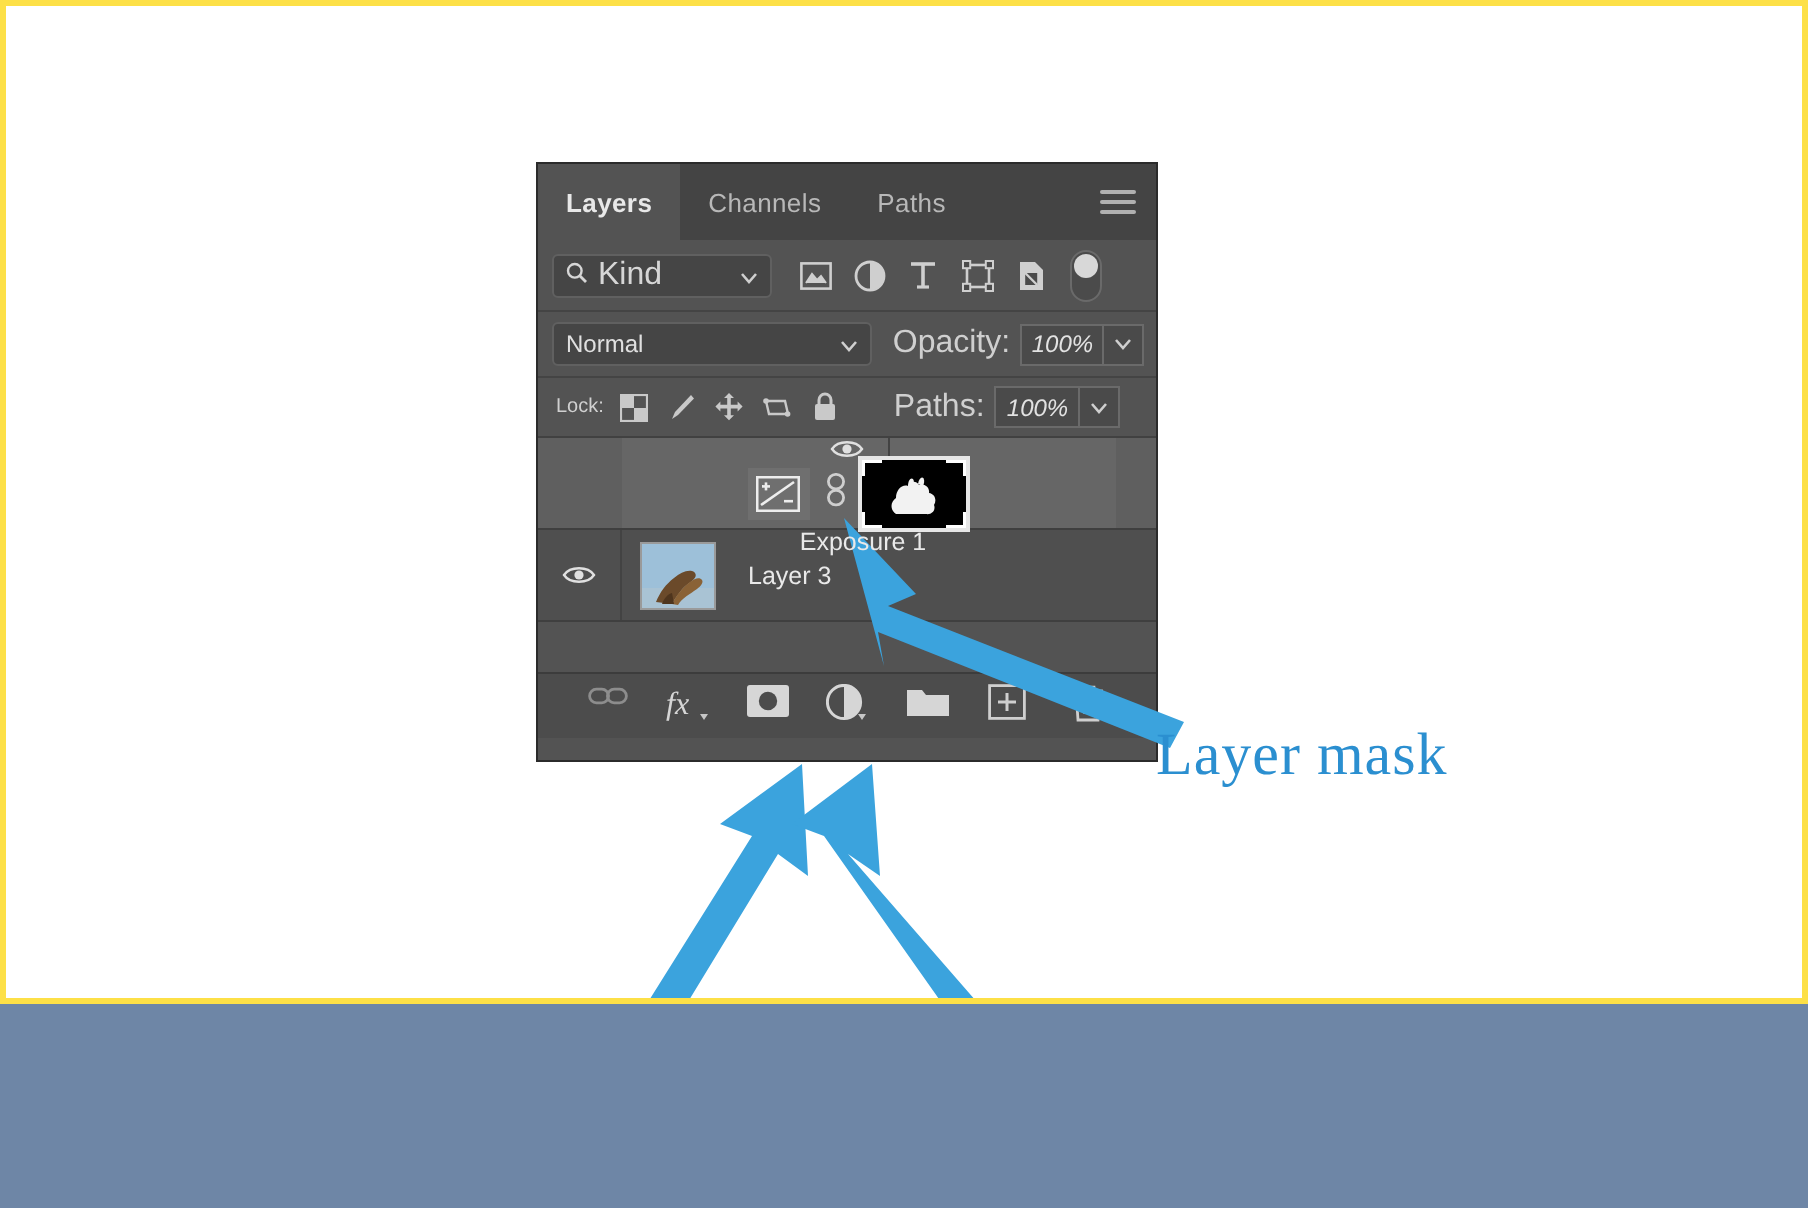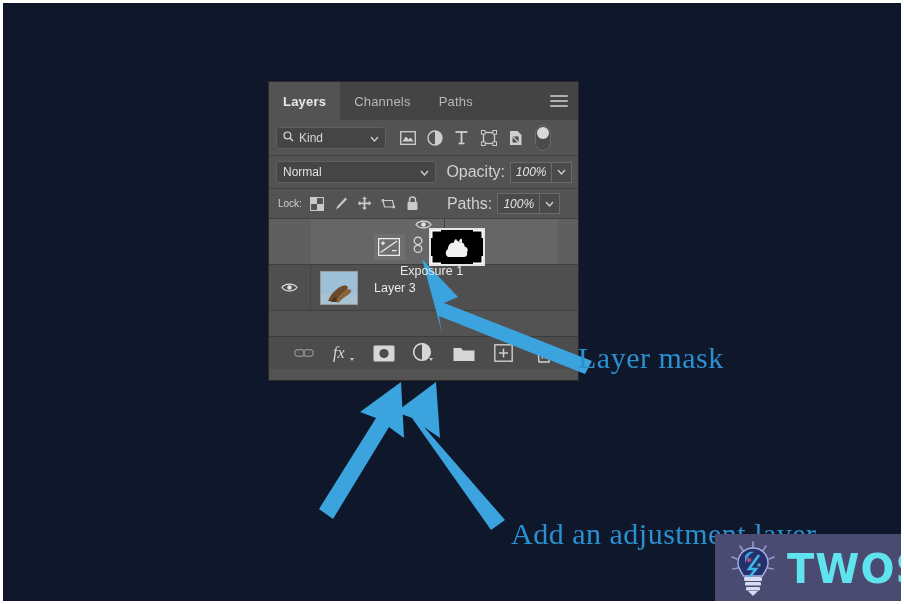--- a/index.html
+++ b/index.html
@@ -3,23 +3,23 @@
 <meta charset="utf-8">
 <style>
   * { margin:0; padding:0; box-sizing:border-box; }
   html,body{ width:904px; height:604px; }
   body{
     font-family:"Liberation Sans", sans-serif;
     background:#6e86a6;
     overflow:hidden;
   }
   #canvas{
-    position:absolute; left:0; top:0; width:904px; height:604px;
-    background:#0f172a;
-    border:3px solid #ffffff;
+    position:absolute; left:0; top:0; width:904px; height:502px;
+    background:#ffffff;
+    border:3px solid #fde047;
     overflow:hidden;
   }
 
   
   #ps-panel{
     position:absolute; left:266px; top:79px; width:309px; height:298px;
     background:#535353;
     box-shadow:0 0 0 1px #2b2b2b;
   }
 
@@ -42,21 +42,21 @@
   .hamburger i{ display:block; height:2px; background:#b0b0b0; border-radius:1px; }
 
   
   .filter-row{
     height:36px; display:flex; align-items:center; padding:0 6px 0 7px;
     gap:0; border-bottom:1px solid #444;
   }
   .kind-select{
     width:110px; height:22px; background:#454545; border:1px solid #606060;
     border-radius:3px; display:flex; align-items:center; padding:0 6px;
-    color:#d6d6d6; font-size:12px; position:relative;
+    color:#d6d6d6; font-size:16px; position:relative;
   }
   .kind-select .mag{ margin-right:5px; }
   .kind-select .cv{ position:absolute; right:6px; }
   .ficons{ display:flex; align-items:center; gap:0; margin-left:8px; }
   .ficon{
     width:27px; height:26px; display:flex; align-items:center; justify-content:center;
     color:#cfcfcf;
   }
   .toggle-pill{
     width:16px; height:26px; margin-left:6px;
@@ -130,34 +130,34 @@
     margin-left:16px; color:#e9e9e9; font-size:12.5px; position:relative; z-index:1;
   }
 
   .list-filler{ height:25px; background:#535353; }
 
   
   .ps-toolbar{
     height:33px; background:#4c4c4c; border-top:1px solid #3c3c3c;
     display:flex; align-items:center; justify-content:center; gap:17px;
   }
-  .tbtn{ width:23px; height:23px; display:flex; align-items:center; justify-content:center;
+  .tbtn{ width:23px; height:23px; display:flex; align-items:flex-start; justify-content:center;
          color:#c6c6c6; position:relative; }
   .tbtn.dim{ color:#8d8d8d; }
 
   
   .annot{
     position:absolute;
     color:#2b8fd0;
     font-family:"Liberation Serif", serif;
     font-size:30px;
     letter-spacing:.5px;
     white-space:nowrap;
   }
-  #annot-layer-mask{ left:575px; top:338px; }
+  #annot-layer-mask{ left:575px; top:358px; }
   #annot-add-mask{ left:56px; top:512px; }
   #annot-add-adj{ left:508px; top:514px; }
 
   .arrow-svg{ position:absolute; left:0; top:0; width:904px; height:604px; pointer-events:none; }
 
   
   #watermark{
     position:absolute; left:712px; top:531px; width:189px; height:70px;
     background:#4b4b72;
     display:flex; align-items:center; gap:10px; padding-left:14px;

